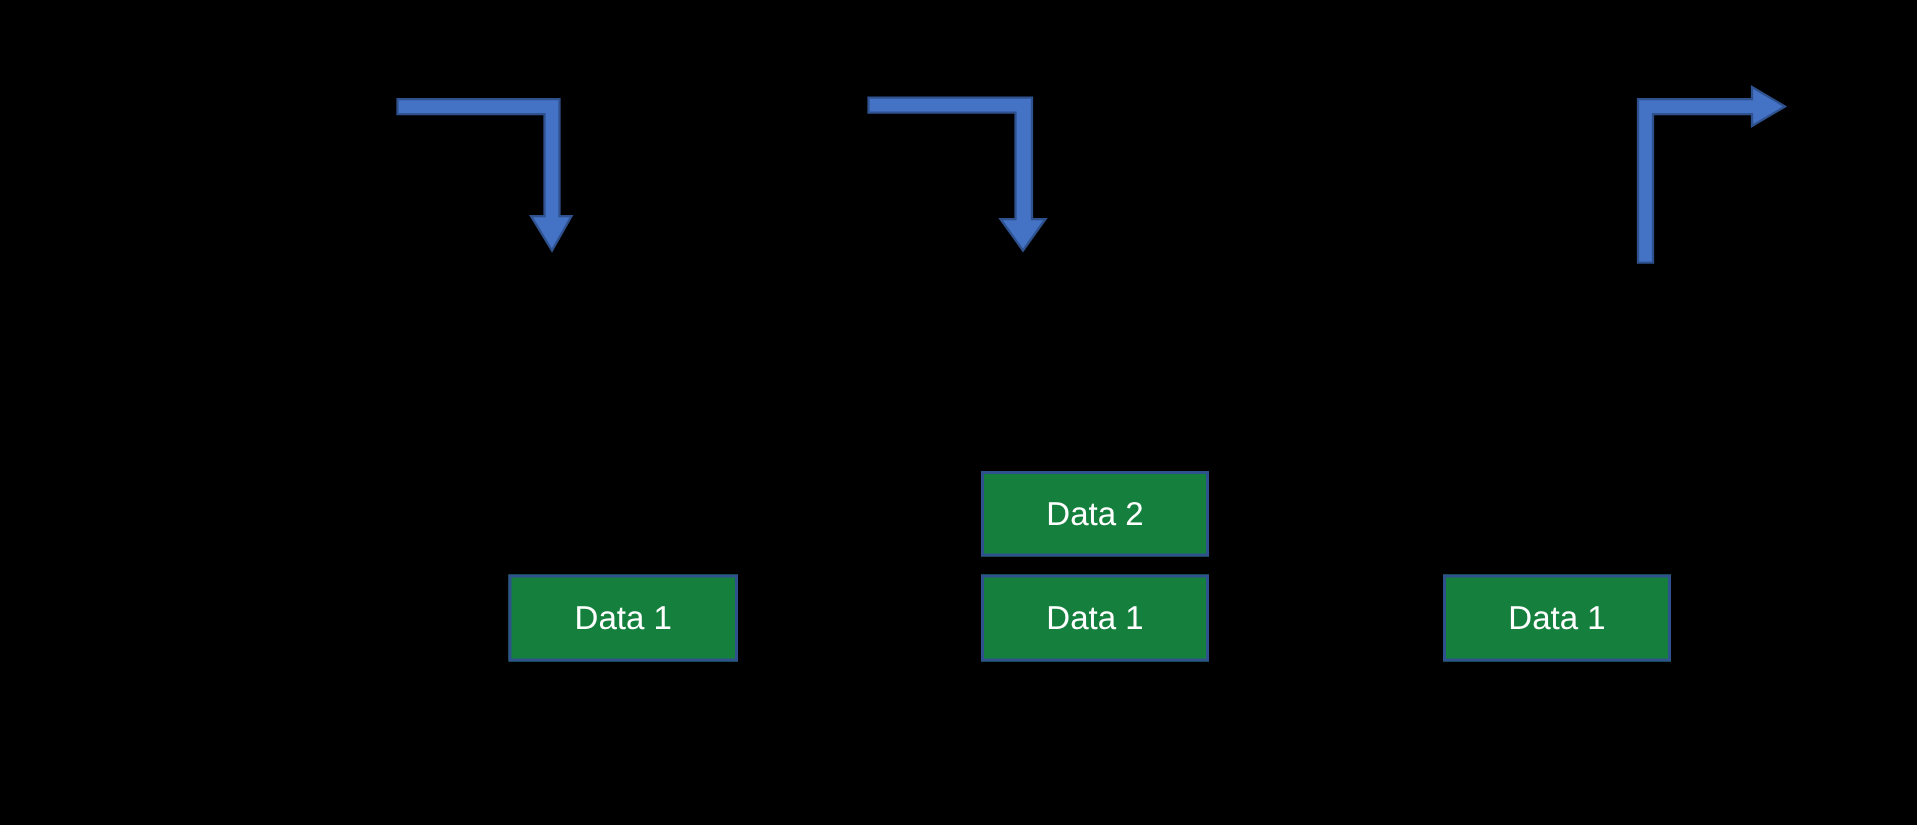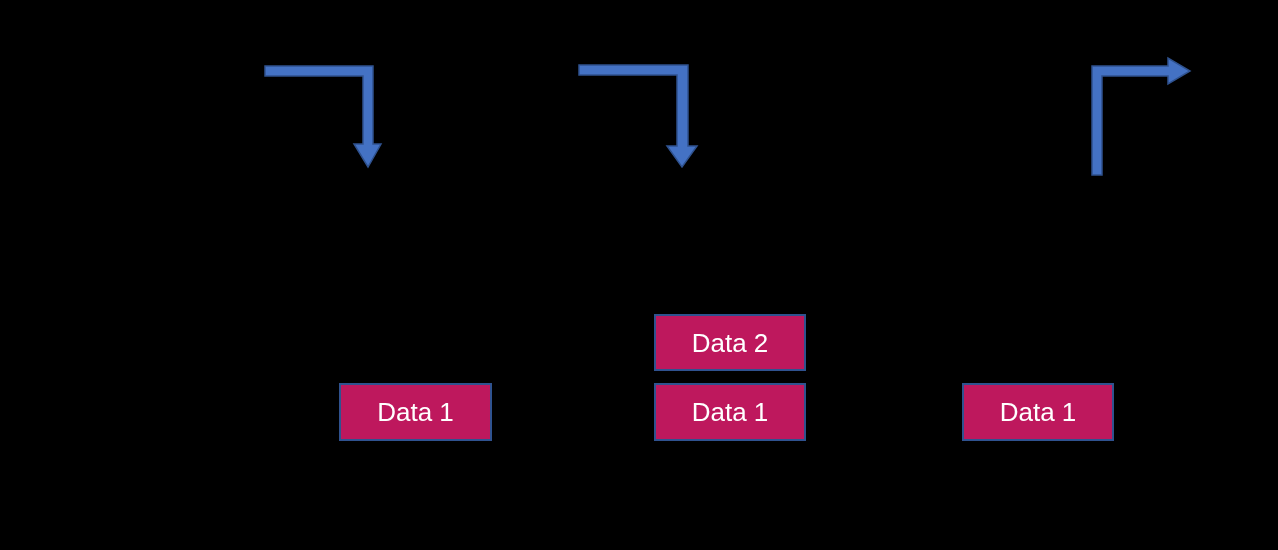--- a/index.html
+++ b/index.html
@@ -24,24 +24,24 @@
   }
   .elbow-arrow {
     fill: #4472C4;
     stroke: #2F528F;
     stroke-width: 1.5;
     stroke-linejoin: miter;
   }
   .data-box {
     position: absolute;
     box-sizing: border-box;
-    background: #be185d;
+    background: #15803d;
     border: 2.5px solid #2F528F;
     color: #FFFFFF;
-    font-size: 26px;
+    font-size: 22px;
     display: flex;
     align-items: center;
     justify-content: center;
     line-height: 1;
   }
   .box-1 { left: 339px; top: 383px; width: 153px; height: 58px; }
   .box-2 { left: 654px; top: 314px; width: 152px; height: 57px; }
   .box-3 { left: 654px; top: 383px; width: 152px; height: 58px; }
   .box-4 { left: 962px; top: 383px; width: 152px; height: 58px; }
 </style>

